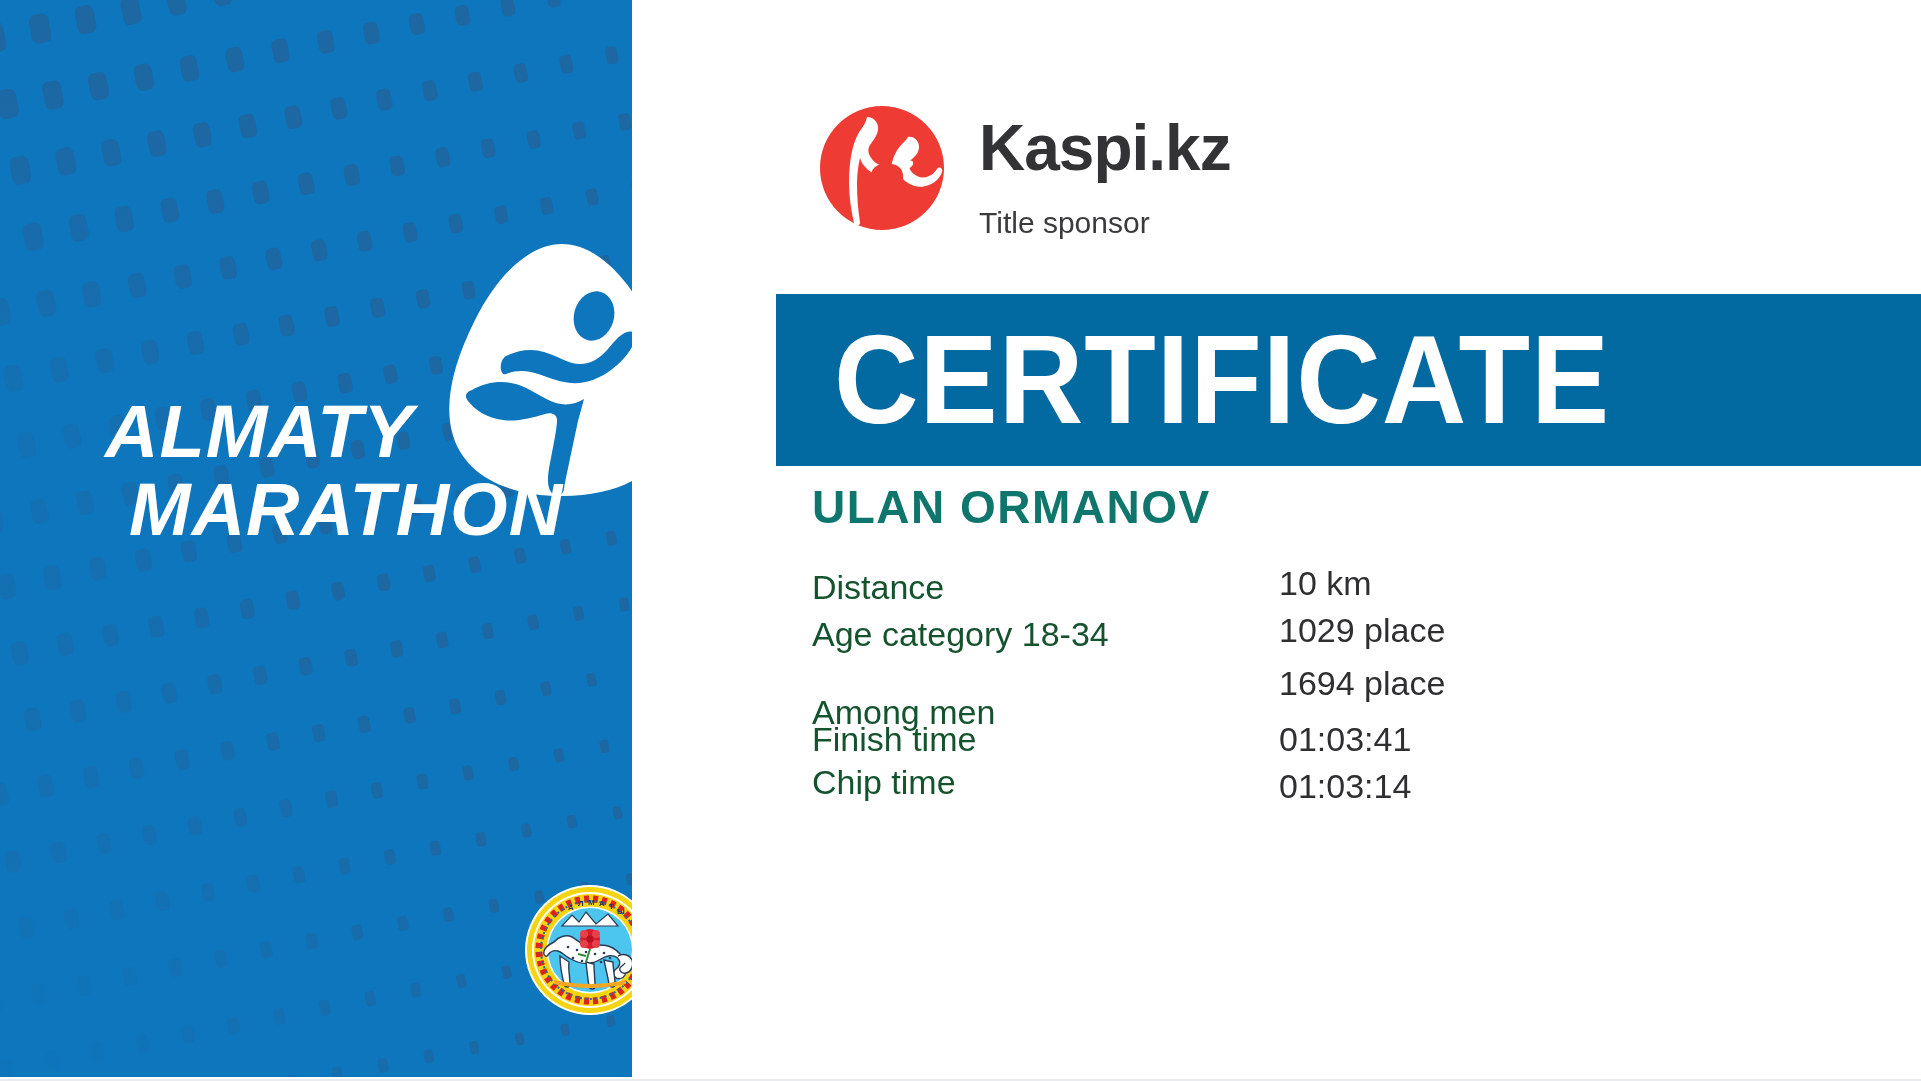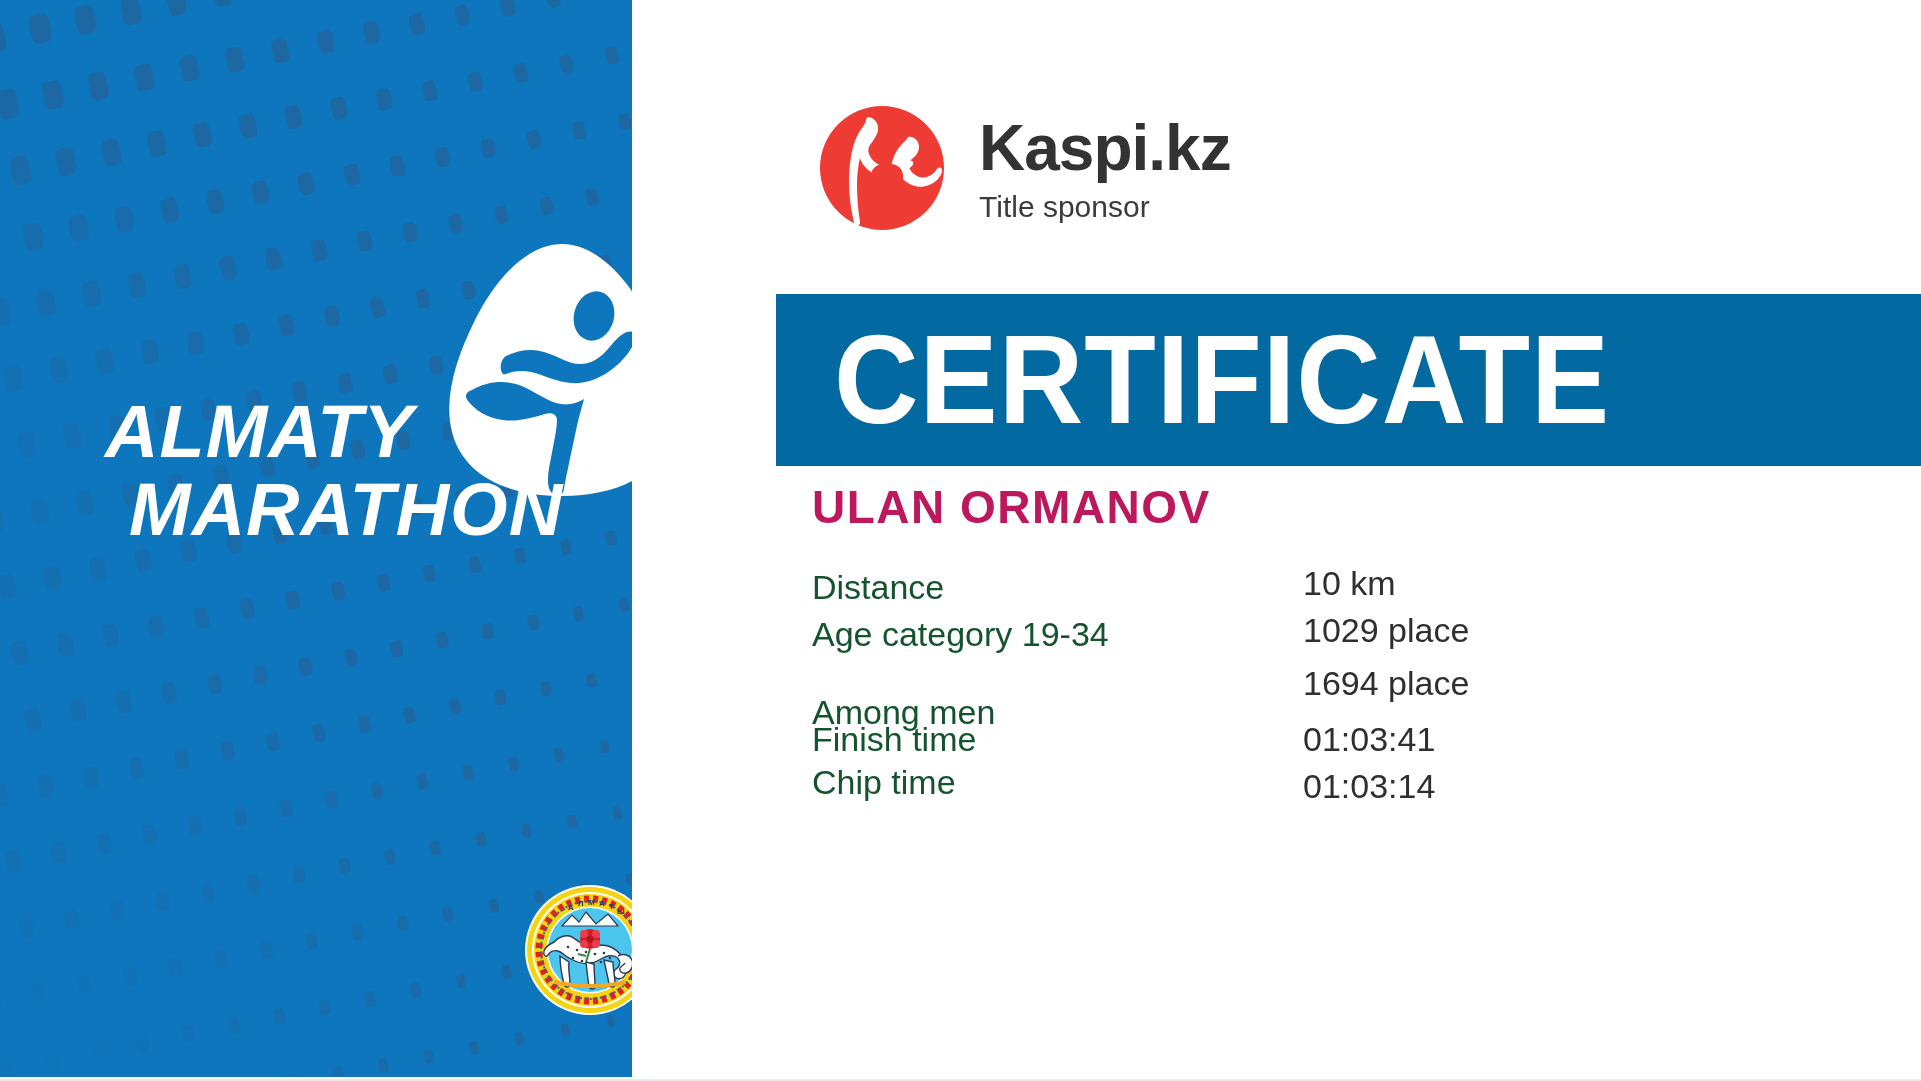--- a/index.html
+++ b/index.html
@@ -99,21 +99,21 @@
   #sponsor-name{
     font-size:64px;
     font-weight:bold;
     color:#333335;
     letter-spacing:-1px;
     line-height:1;
   }
   #sponsor-role{
     font-size:30px;
     color:#3b3b3d;
-    margin-top:12px;
+    margin-top:28px;
     line-height:1;
   }
 
   
   #banner{
     position:absolute;
     left:16px; top:294px;
     width:1161px;
     height:172px;
     background:#0369a1;
@@ -132,21 +132,21 @@
     transform-origin:left center;
     white-space:nowrap;
   }
 
   
   #athlete-name{
     position:absolute;
     left:52px; top:484px;
     font-size:46px;
     font-weight:bold;
-    color:#be185d;
+    color:#0f766e;
     letter-spacing:1.5px;
     line-height:1;
     white-space:nowrap;
   }
 
   
   #results{
     position:absolute;
     left:52px; top:566px;
     width:1060px;
@@ -158,21 +158,21 @@
   .result-label{
     position:absolute;
     left:0;
     font-size:34px;
     color:#14532d;
     line-height:1;
     white-space:nowrap;
   }
   .result-value{
     position:absolute;
-    left:491px;
+    left:467px;
     font-size:34px;
     color:#2f2f31;
     line-height:1;
     white-space:nowrap;
   }
   
   #row-0 .result-label{top:4px;}   #row-0 .result-value{top:0px;}
   #row-1 .result-label{top:10px;}  #row-1 .result-value{top:6px;}
   #row-2 .result-label{top:29px;margin-top:12px;}  #row-2 .result-value{top:12px;}
   #row-3 .result-label{top:21px;}  #row-3 .result-value{top:21px;}
@@ -1312,21 +1312,21 @@
     </div>
 
     <div id="athlete-name">ULAN ORMANOV</div>
 
     <div id="results">
       <div class="result-row" id="row-0">
         <span class="result-label">Distance</span>
         <span class="result-value">10 km</span>
       </div>
       <div class="result-row" id="row-1">
-        <span class="result-label">Age category 19-34</span>
+        <span class="result-label">Age category 18-34</span>
         <span class="result-value">1029 place</span>
       </div>
       <div class="result-row" id="row-2">
         <span class="result-label">Among men</span>
         <span class="result-value">1694 place</span>
       </div>
       <div class="result-row" id="row-3">
         <span class="result-label">Finish time</span>
         <span class="result-value">01:03:41</span>
       </div>

